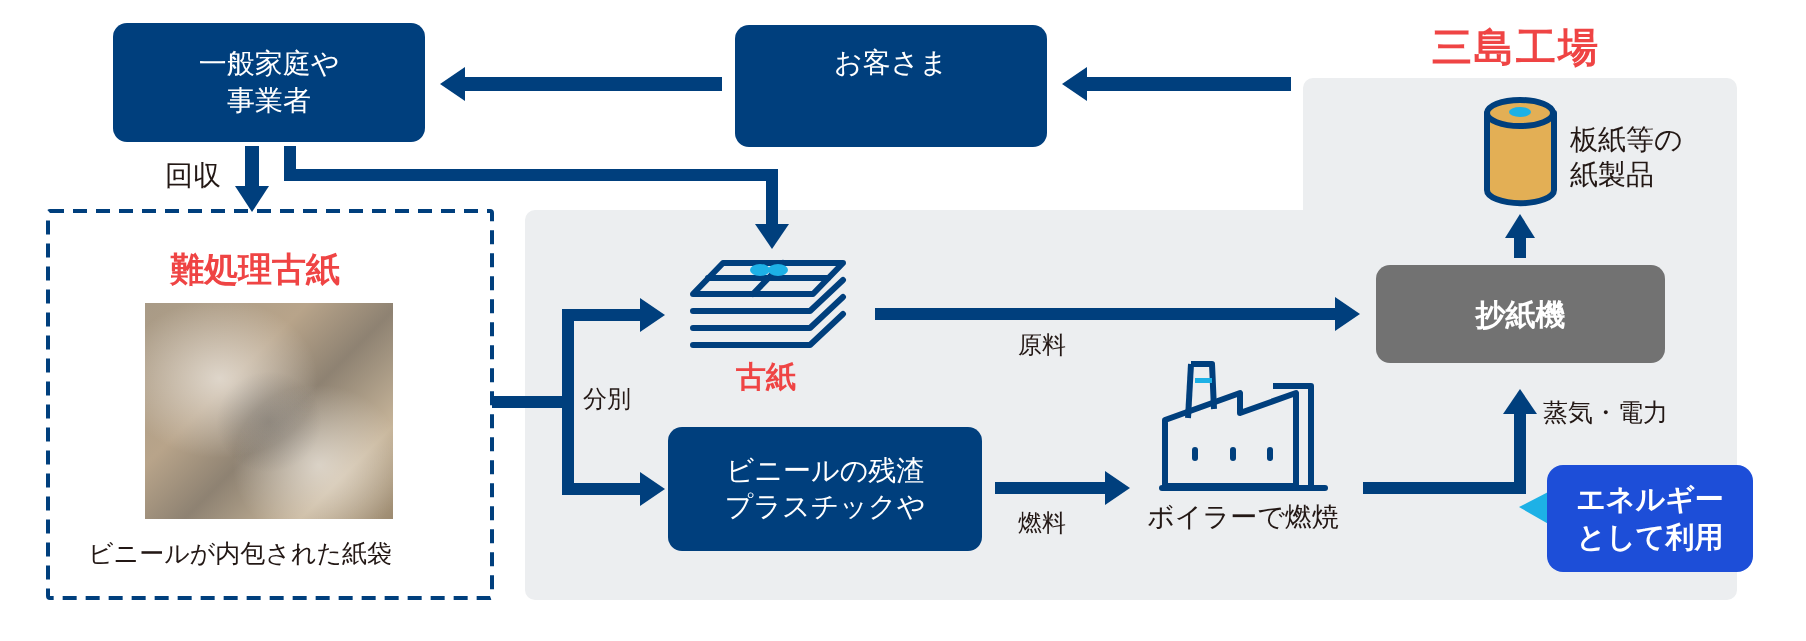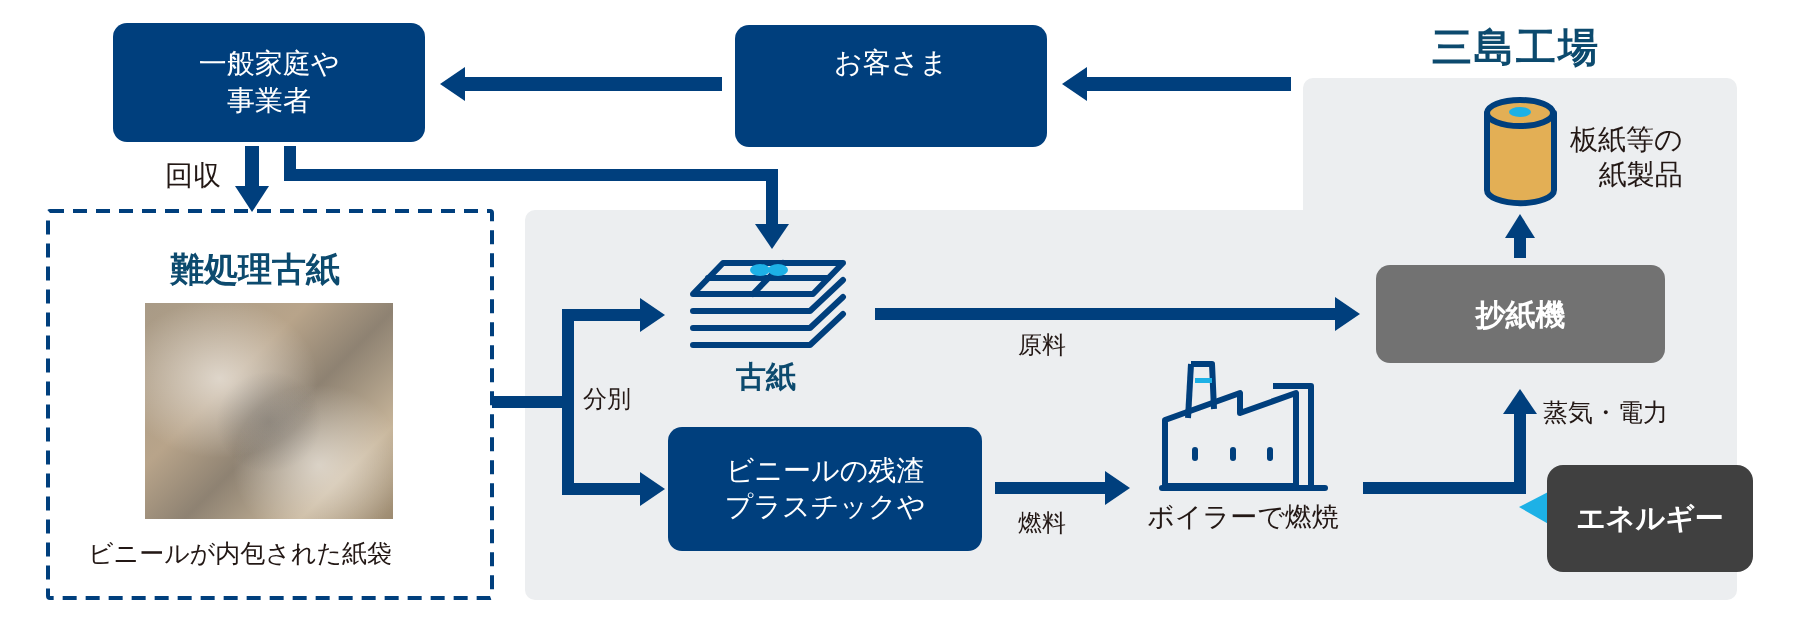--- a/index.html
+++ b/index.html
@@ -5,21 +5,21 @@
   html, body { margin: 0; padding: 0; background: #ffffff; }
   body { width: 1806px; height: 641px; position: relative; overflow: hidden;
          font-family: "DejaVu Sans", "Liberation Sans", sans-serif; }
   .abs { position: absolute; }
   .panel { background: #ECEEF0; }
   .box { position: absolute; display: flex; align-items: center; justify-content: center;
          text-align: center; color: #ffffff; border-radius: 14px; line-height: 1.3; }
   .box.navy { background: #003F7D; }
   .box.gray { background: #727272; }
   .txt { position: absolute; color: #231815; white-space: nowrap; line-height: 1.25; }
-  .title-blue { color: #0c4a6e; font-weight: bold; }
+  .title-blue { color: #ef4444; font-weight: bold; }
   svg { position: absolute; left: 0; top: 0; }
 </style>
 </head>
 <body>
 
 <div class="abs panel" style="left:1303px; top:78px; width:434px; height:160px; border-radius:10px 10px 0 0;"></div>
 <div class="abs panel" style="left:525px; top:210px; width:1212px; height:390px; border-radius:10px;"></div>
 
 <div class="txt title-blue" style="left:1432px; top:22px; font-size:40px; letter-spacing:2px;">三島工場</div>
 
@@ -137,24 +137,25 @@
 <div class="txt" style="left:1018px; top:508px; font-size:24px;">燃料</div>
 
 <div class="txt" style="left:1130px; top:500px; width:226px; text-align:center; font-size:27px;">
   <div>ボイラーで燃焼</div>
 </div>
 
 <div class="box gray" style="left:1376px; top:265px; width:289px; height:98px; font-size:30px; font-weight:bold;">
   <div>抄紙機</div>
 </div>
 
-<div class="txt" style="left:1570px; top:122px; font-size:28px; text-align:right;">
+<div class="txt" style="left:1570px; top:122px; font-size:28px; text-align:left;">
   <div>板紙等の</div>
   <div>紙製品</div>
 </div>
 
 <div class="txt" style="left:1543px; top:397px; font-size:25px;">蒸気・電力</div>
 
-<div class="box" style="left:1547px; top:465px; width:206px; height:107px; background:#404040; font-size:29px; font-weight:bold; border-radius:16px;">
+<div class="box" style="left:1547px; top:465px; width:206px; height:107px; background:#1d4ed8; font-size:29px; font-weight:bold; border-radius:16px;">
   <div>
     <div>エネルギー</div>
+    <div>として利用</div>
   </div>
 </div>
 
 </body></html>

